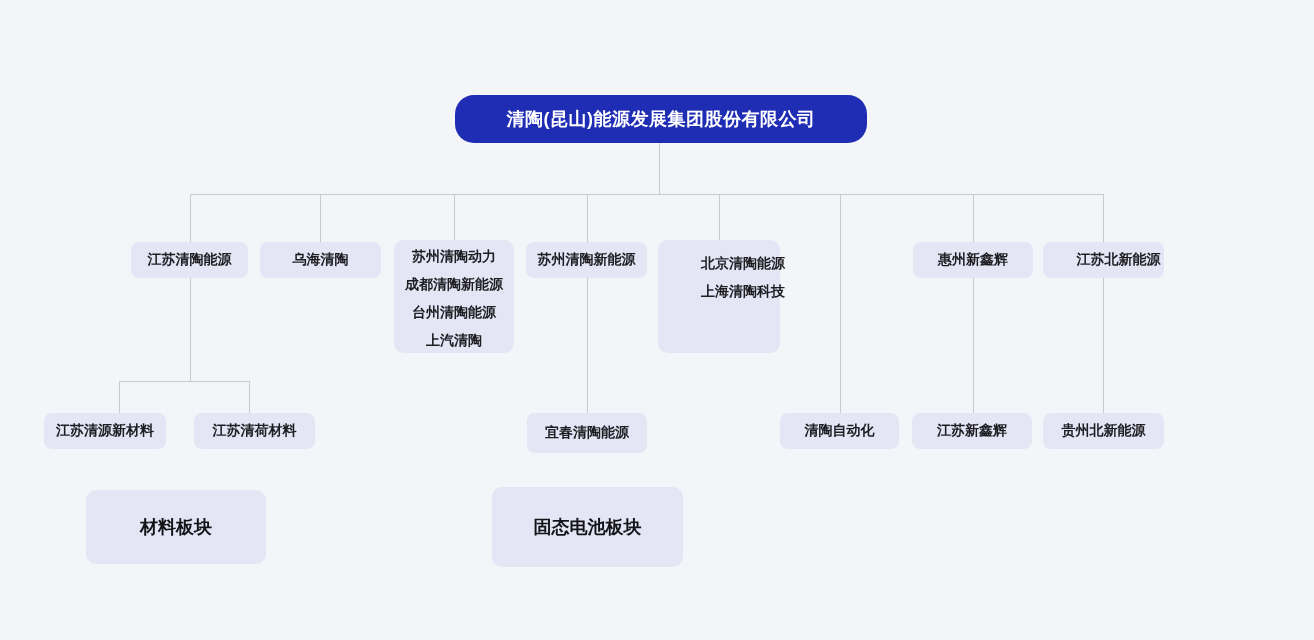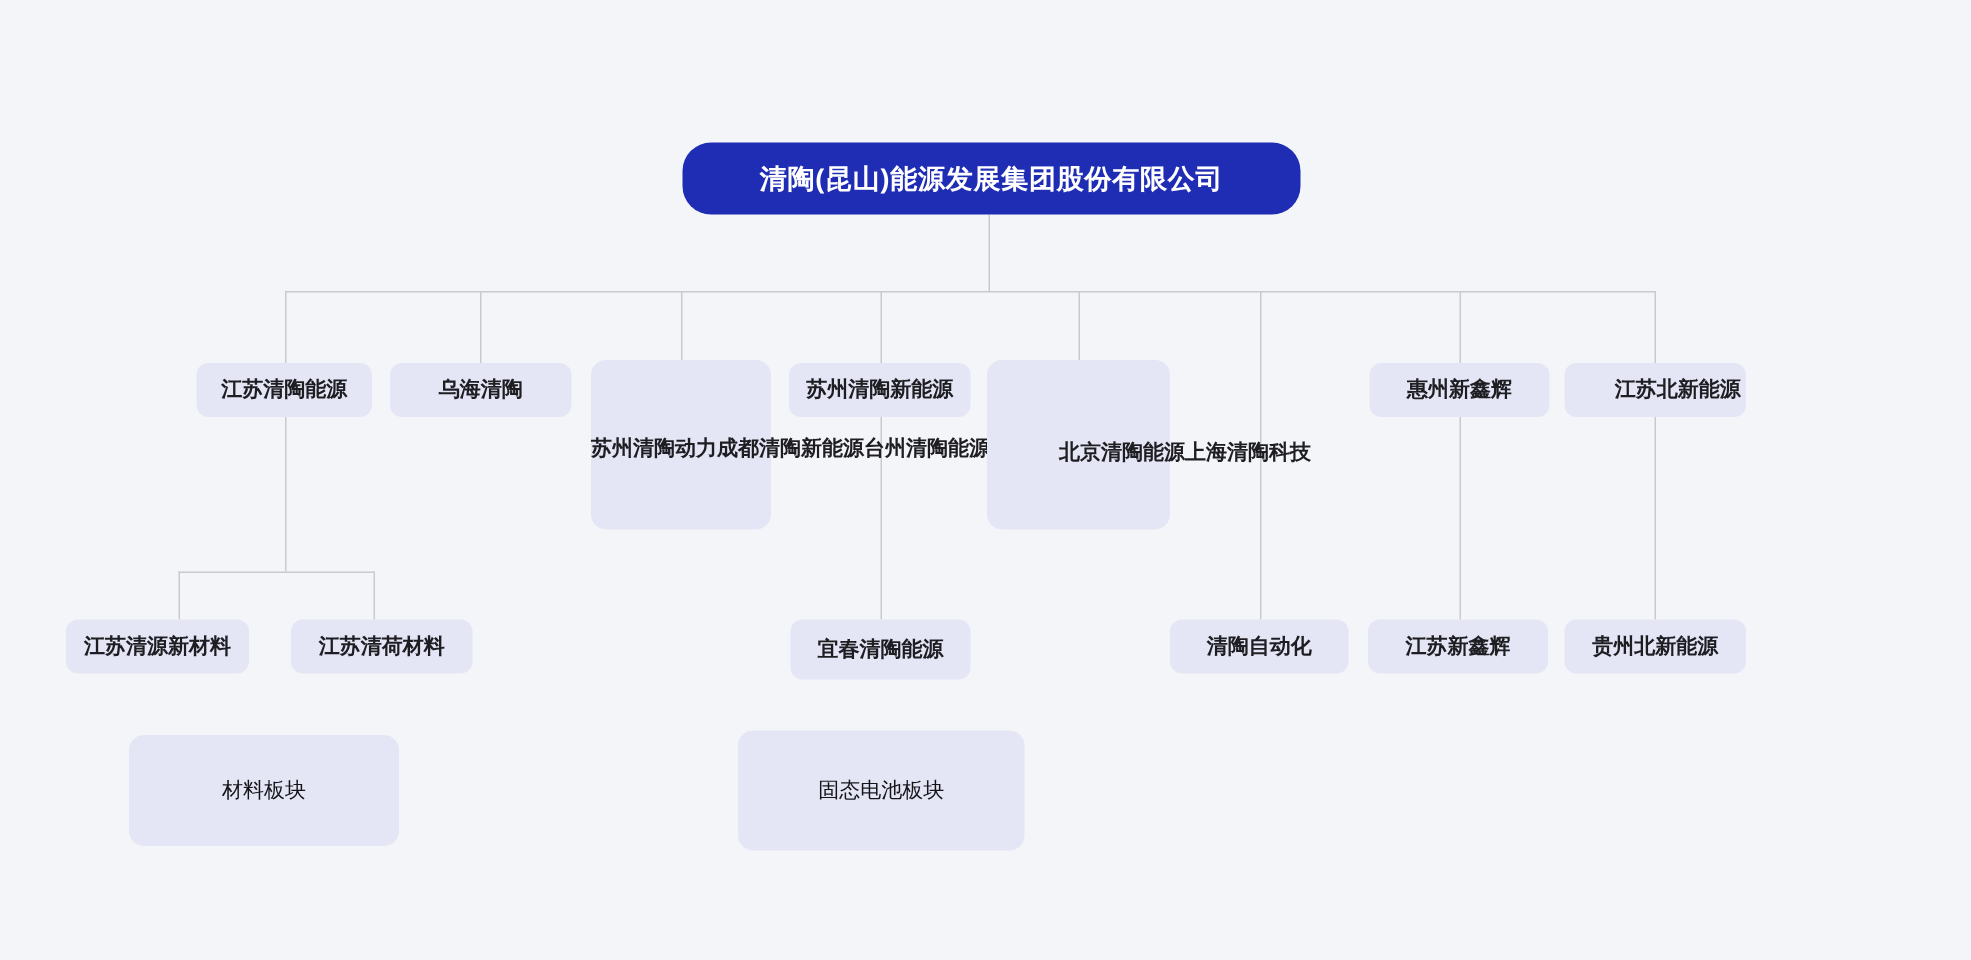--- a/index.html
+++ b/index.html
@@ -14,31 +14,31 @@
   .cl { position:absolute; background:var(--connector,#c9cacd); }
   .cl.v { width:1px; }
   .cl.h { height:1px; }
   
   .node {
     position:absolute; display:flex; align-items:center; justify-content:center;
     background:var(--node-box,#e4e6f6); color:var(--node-text,#1d1d22);
     font-size:14px; font-weight:600; border-radius:8px; white-space:nowrap;
   }
   .node.tall {
-    flex-direction:row; justify-content:flex-start;
+    flex-direction:column; justify-content:flex-start;
     border-radius:10px; line-height:28px;
   }
   .root-node {
     background:var(--root-box,#1f2cb4); color:var(--root-text,#ffffff);
     font-size:18px; font-weight:700; border-radius:19px; letter-spacing:.5px;
   }
   .segment {
     position:absolute; display:flex; align-items:center; justify-content:center;
     background:var(--node-box,#e4e6f6); color:#141418;
-    font-size:14px; font-weight:400; border-radius:10px; white-space:nowrap;
+    font-size:18px; font-weight:700; border-radius:10px; white-space:nowrap;
   }
   
   #root {left:455px; top:95px;  width:412px; height:48px;}
   #n1   {left:131px; top:242px; width:117px; height:36px;}
   #n2   {left:260px; top:242px; width:121px; height:36px;}
   #n3   {left:394px; top:240px; width:120px; height:113px; padding-top:2px;}
   #n4   {left:526px; top:242px; width:121px; height:36px;}
   #n5   {left:658px; top:240px; width:122px; height:113px; padding-top:9px;padding-left:48px;}
   #n6   {left:913px; top:242px; width:120px; height:36px;}
   #n7   {left:1043px;top:242px; width:121px; height:36px;padding-left:30px;}

